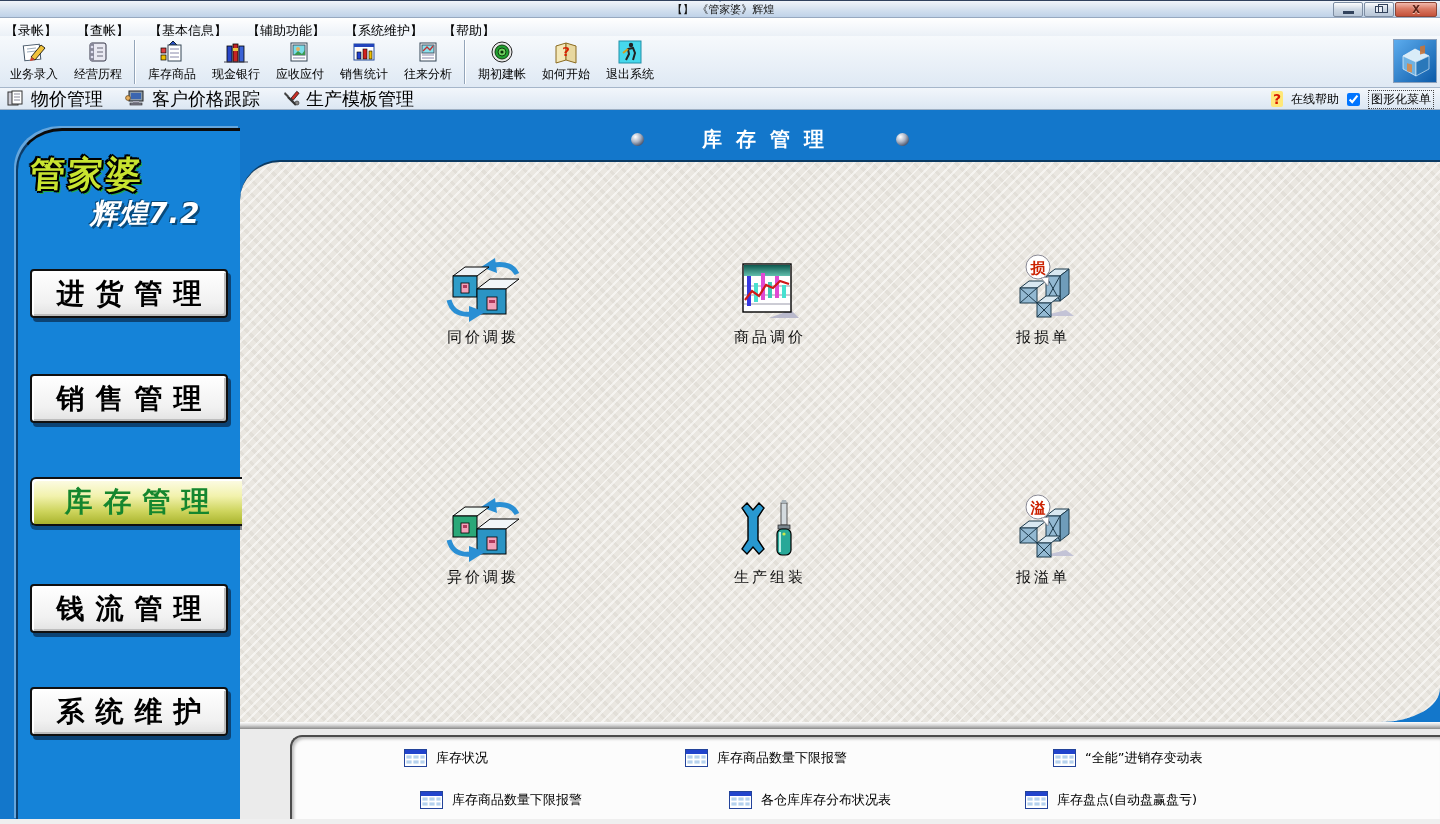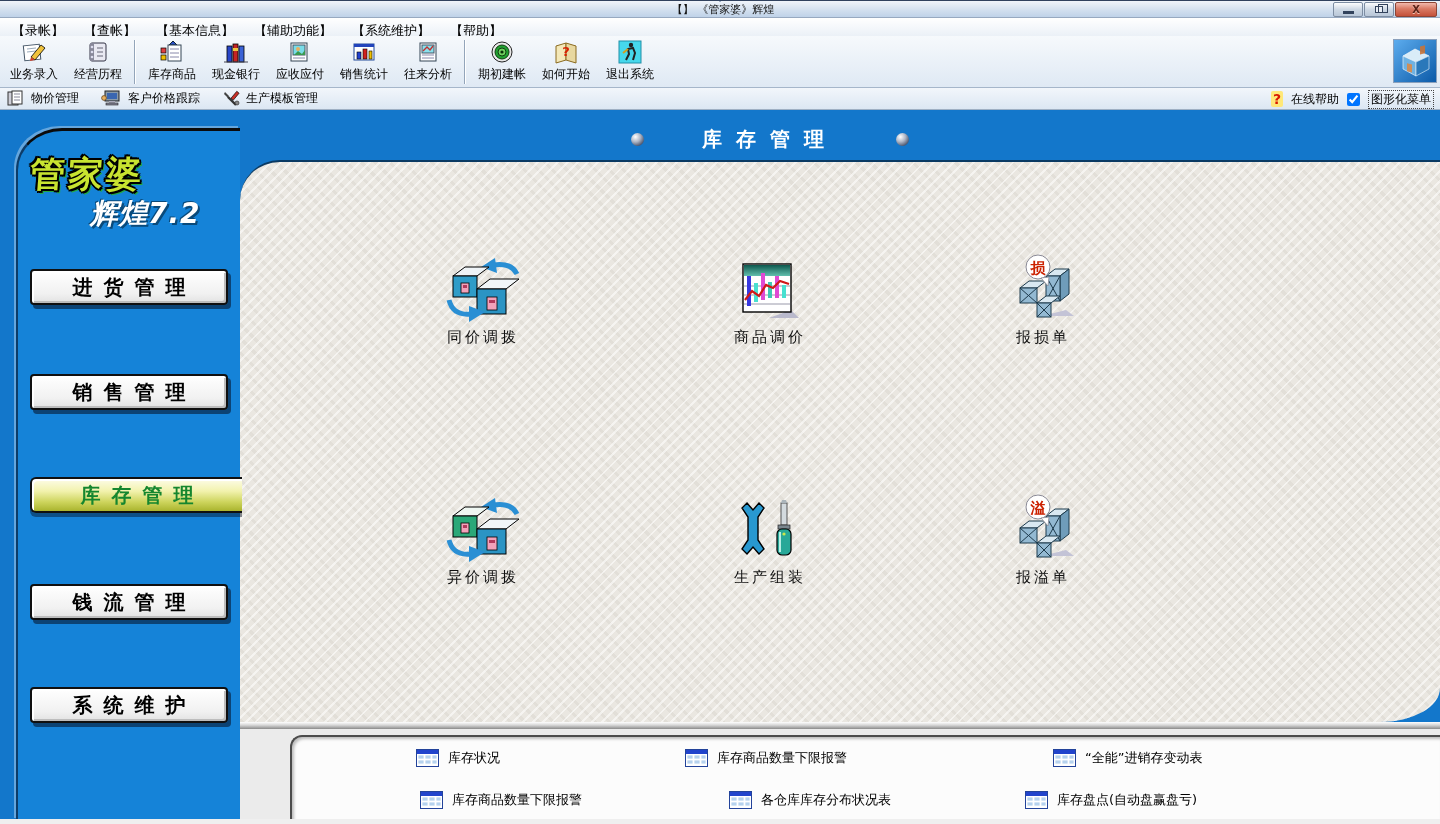--- a/index.html
+++ b/index.html
@@ -21,39 +21,39 @@
     border-color:#8d4434; width:42px; }
   .glyph-min { width:11px; height:3px; background:#33435c; margin-top:6px; }
   .glyph-res { width:8px; height:7px; border:1px solid #33435c; position:relative; background:#e9eef5;}
   .glyph-res:before { content:""; position:absolute; left:2px; top:-3px; width:8px; height:7px;
     border:1px solid #33435c; background:transparent; }
   .win-btn.close span { font-size:10px; font-weight:bold; color:#5d2318; text-shadow:0 1px 0 #f0c0b0; }
 
   
   .menubar { position:absolute; left:0; top:18px; width:1440px; height:26px;
     background:linear-gradient(180deg,#ffffff,#e3ebf4); border-bottom:1px solid #c2cedd;
-    display:flex; align-items:center; gap:20px; padding-left:12px; }
+    display:flex; align-items:center; gap:20px; padding-left:5px; }
   .menu-item { font-size:13px; color:#000; cursor:pointer; }
 
   
   .toolbar1 { position:absolute; left:0; top:36px; width:1440px; height:52px;
     background:linear-gradient(180deg,#f6f9fc,#dfe9f4); border-bottom:1px solid #a5b6ca;
     display:flex; align-items:center; padding-left:2px; }
   .tb-btn { width:64px; height:48px; display:flex; flex-direction:column; align-items:center;
     justify-content:center; gap:2px; cursor:pointer; }
   .tb-btn span { font-size:12px; color:#000; white-space:nowrap; }
   .tb-sep { width:2px; height:44px; margin:0 4px; border-left:1px solid #93a5ba; border-right:1px solid #fff; }
   .cube-logo { position:absolute; right:3px; top:3px; width:44px; height:44px;
     border:1px solid #8aa0bc; cursor:pointer; }
 
   
   .toolbar2 { position:absolute; left:0; top:88px; width:1440px; height:22px;
     background:linear-gradient(180deg,#f2f6fb,#dce7f3); border-bottom:1px solid #9fb0c4;
     display:flex; align-items:center; gap:22px; padding-left:6px; }
-  .tb2-btn { display:flex; align-items:center; gap:5px; font-size:12px; color:#000; cursor:pointer; }
+  .tb2-btn { display:flex; align-items:center; gap:5px; font-size:18px; color:#000; cursor:pointer; }
   .tb2-right { position:absolute; right:6px; top:0; height:22px; display:flex; align-items:center; gap:8px; }
   .help-q { color:#d81800; font-weight:bold; font-size:14px; background:#ffe878; padding:0 2px; border-radius:2px;}
   .tb2-right label { font-size:12px; }
   .gm-label { border:1px dotted #444; padding:0 2px; }
 
   
   .content { position:absolute; left:0; top:110px; width:1440px; height:714px; background:#1377cb; }
 
   .heading { position:absolute; left:770px; top:16px; transform:translateX(-50%);
     display:flex; align-items:center; gap:58px; }
@@ -84,26 +84,26 @@
 
   
   .sidebar { position:absolute; left:16px; top:18px; width:224px; height:692px;
     background:#1583d8; border-top:3px solid #0b0b0b; border-left:2px solid #0d3c68;
     border-top-left-radius:46px 42px; box-shadow:-2px -2px 0 rgba(255,255,255,.35); }
   .logo1 { position:absolute; left:12px; top:20px; font-size:35px; font-weight:bold;
     color:#c8e430; letter-spacing:3px; transform:skewX(-4deg);
     text-shadow:-2px 0 #000, 2px 0 #000, 0 -2px #000, 0 2px #000, 2px 2px #000, -2px -2px #000, 3px 3px 0 #2a4; }
   .logo2 { position:absolute; left:72px; top:64px; font-size:28px; font-weight:bold; font-style:italic;
     color:#ffffff; letter-spacing:1px; text-shadow:2px 2px 0 #0a4a7a, -1px -1px 0 #0a4a7a;text-align:right; }
-  .nav-btn { position:absolute; left:12px; width:198px; height:36px;
+  .nav-btn { position:absolute; left:12px; width:198px; height:49px;
     background:linear-gradient(180deg,#ffffff,#f1f1f1 70%,#e2e2e2);
     border:2px solid #101010; border-radius:4px;
     box-shadow:3px 4px 0 rgba(5,15,35,.55), inset 2px 2px 0 #ffffff, inset -2px -2px 0 #bdbdbd;
     display:flex; align-items:center; justify-content:center;
-    font-size:20px; font-weight:bold; color:#000; letter-spacing:11px; text-indent:11px;
+    font-size:28px; font-weight:bold; color:#000; letter-spacing:11px; text-indent:11px;
     cursor:pointer; white-space:nowrap; }
   .nav-btn.selected { left:12px; width:212px; border-right:none; border-radius:6px 0 0 6px;
     background:linear-gradient(180deg,#fdfce8,#f2f2ad 38%,#cdd45c 72%,#aab42e);
     color:#15862e; box-shadow:0 4px 0 rgba(5,15,35,.45), inset 2px 2px 0 #ffffff; }
   .bottom-strip { position:absolute; left:0; right:0; bottom:0; height:5px; background:#efefef; }
 </style>
 </head>
 <body>
 
 <div class="screen">
@@ -448,21 +448,21 @@
         </svg>
         <div class="lbl">报溢单</div>
       </div>
 
     </div>
 
     <div class="bottom-sep"></div>
     <div class="bottom-bg"></div>
     <div class="bottom-panel">
 
-      <div class="report" style="left:124px; top:12px;">
+      <div class="report" style="left:112px; top:12px;">
         <svg width="23" height="18" viewBox="0 0 23 18">
           <rect x="0.5" y="0.5" width="22" height="17" fill="#fff" stroke="#23439a"></rect>
           <rect x="1" y="1" width="21" height="4" fill="#2244cc"></rect>
           <g fill="#b6d2ee" stroke="#fff" stroke-width="0.8">
             <rect x="2" y="6" width="6" height="4"></rect>
               <rect x="9" y="6" width="6" height="4"></rect>
               <rect x="16" y="6" width="5" height="4"></rect>
             <rect x="2" y="11" width="6" height="4"></rect>
               <rect x="9" y="11" width="6" height="4"></rect>
               <rect x="16" y="11" width="5" height="4"></rect>

